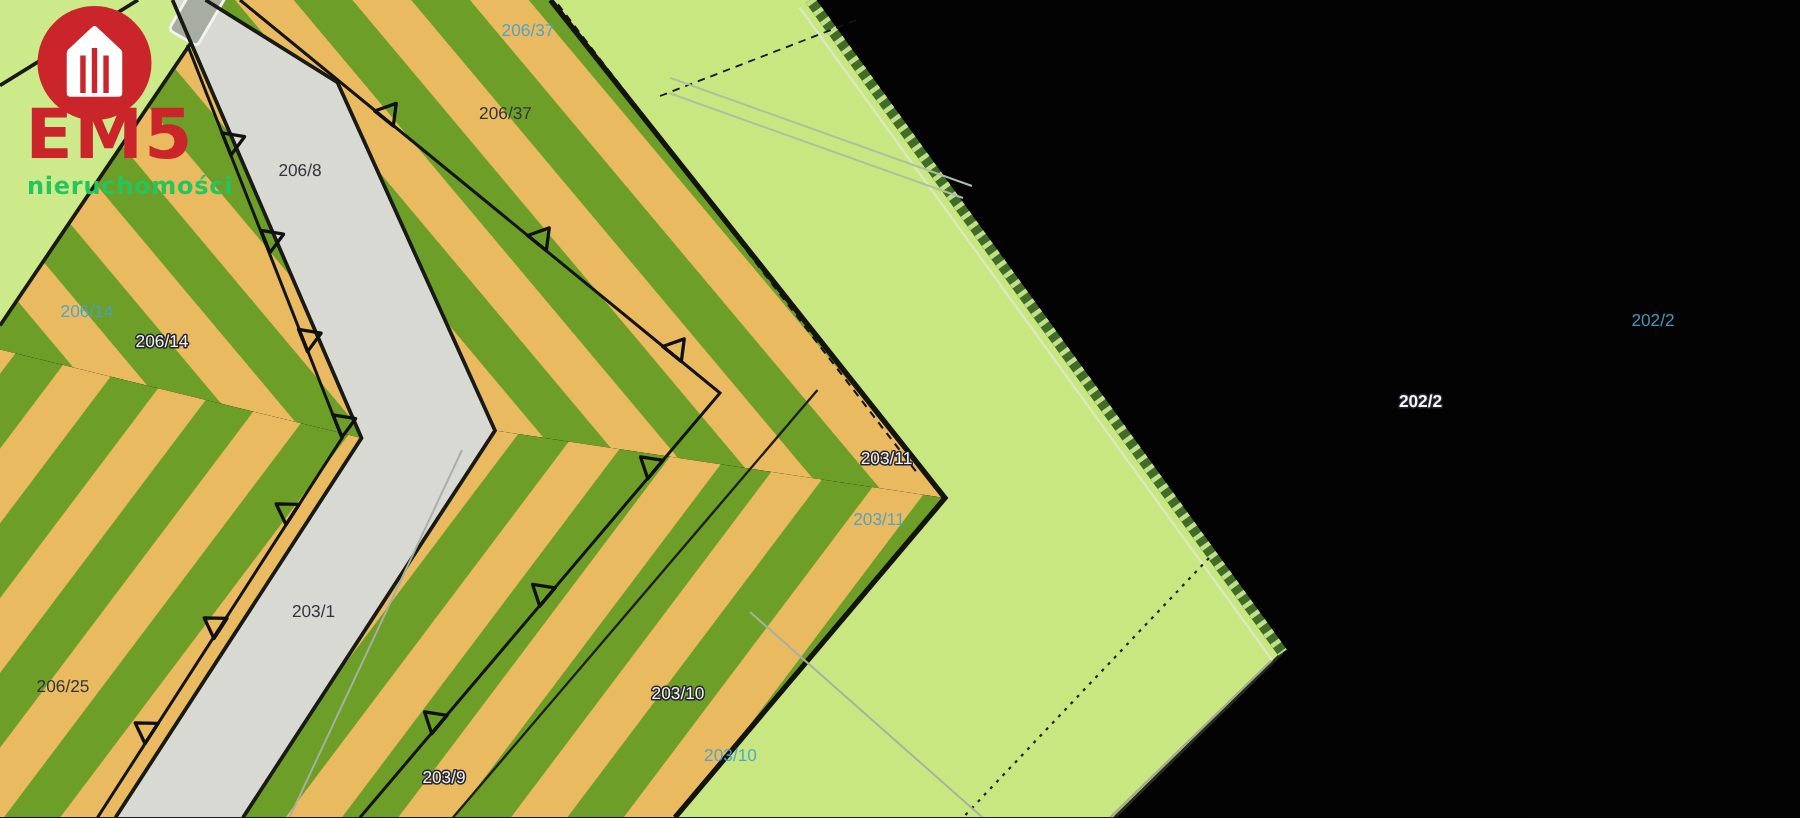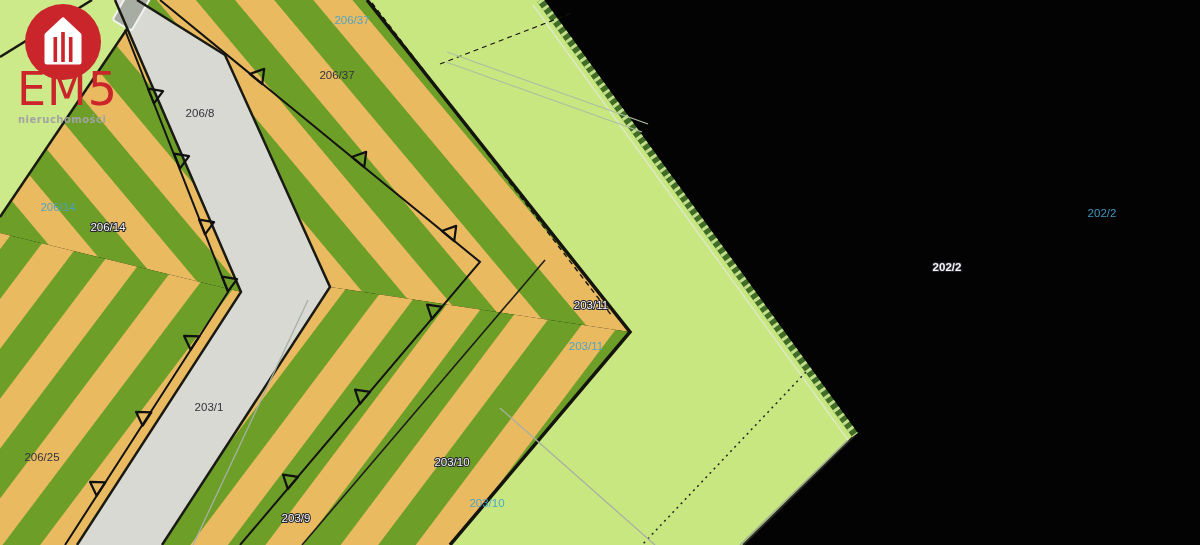--- a/index.html
+++ b/index.html
@@ -6,23 +6,23 @@
   .stage{position:relative;width:1200px;height:545px;overflow:hidden;background:#030304;}
   .stage svg{display:block;}
   .lbl{font-family:"Liberation Sans",sans-serif;font-size:11.5px;text-anchor:middle;}
   .lbl-dark{fill:#33333d;}
   .lbl-white{fill:#f5f5f8;stroke:#23232b;stroke-width:2px;paint-order:stroke;stroke-linejoin:round;}
   .lbl-blue{fill:#45a3cc;opacity:.92;}
   .lbl-bold{font-weight:bold;}
   .logo{position:absolute;left:14px;top:4px;width:170px;height:140px;pointer-events:none;}
   .logo-circle{position:absolute;left:11px;top:0px;width:76px;height:76px;border-radius:50%;background:#c9252b;}
   .logo-brand{position:absolute;left:3px;top:62px;font-family:"DejaVu Sans","Liberation Sans",sans-serif;
-    font-weight:400;font-size:46px;letter-spacing:1px;color:#c9252b;line-height:1;}
+    font-weight:700;font-size:46px;letter-spacing:1px;color:#c9252b;line-height:1;}
   .logo-tagline{position:absolute;left:4px;top:110px;font-family:"DejaVu Sans","Liberation Sans",sans-serif;
-    font-size:10px;font-weight:600;letter-spacing:.5px;color:#a3a3a3;}
+    font-size:16px;font-weight:600;letter-spacing:.5px;color:#22c55e;}
 </style>
 </head>
 <body>
 
 <div class="stage">
   <svg width="1200" height="545" viewBox="0 0 1200 545">
     <defs>
       <pattern id="stripesU" patternUnits="userSpaceOnUse" width="60" height="60" patternTransform="rotate(50)">
         <rect width="60" height="60" fill="#e9ba60"></rect>
         <rect width="60" height="30" fill="#6d9e28"></rect>

